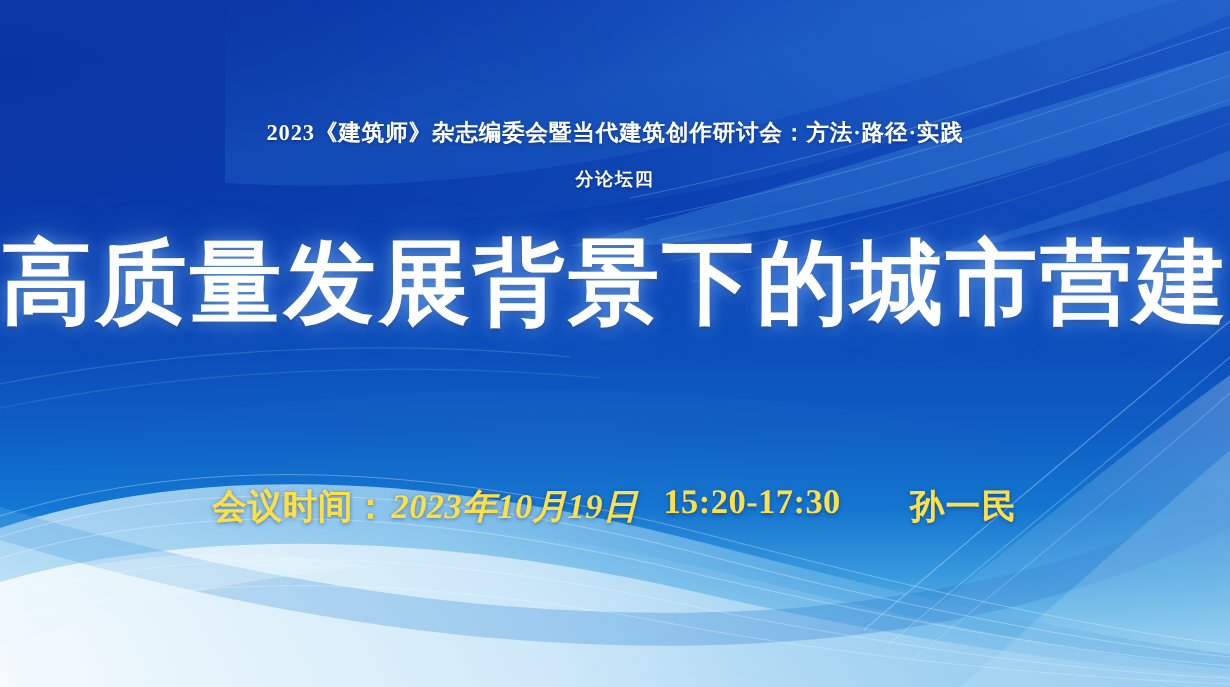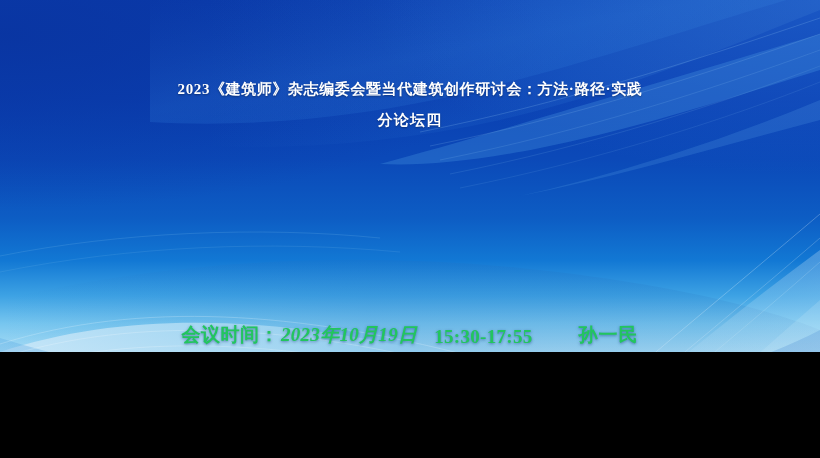--- a/index.html
+++ b/index.html
@@ -3,21 +3,21 @@
 <meta charset="utf-8">
 <style>
   html, body {
     margin: 0;
     padding: 0;
     background: #000;
   }
   #poster {
     position: relative;
     width: 820px;
-    height: 352px;
+    height: 458px;
     overflow: hidden;
     font-family: "Liberation Serif", "DejaVu Serif", serif;
     background: #0a3faf;
   }
 
   
   .bg-base {
     position: absolute;
     inset: 0;
     background:
@@ -63,21 +63,21 @@
     font-weight: bold;
     letter-spacing: 0.6px;
     text-align: center;
     line-height: 1.2;
     white-space: nowrap;
     text-shadow: 0 1px 2px rgba(0,0,0,0.35);
   }
   .eyebrow-sub {
     margin-top: 13px;
     color: #ffffff;
-    font-size: 15px;
+    font-size: 12px;
     font-weight: bold;
     letter-spacing: 1.2px;
     text-align: center;
     text-shadow: 0 1px 2px rgba(0,0,0,0.35);
   }
   .main-title {
     margin-top: 28px;
     color: #ffffff;
     font-size: 61px;
     font-weight: bold;
@@ -89,23 +89,23 @@
       0 0 26px rgba(120,180,255,0.35),
       0 2px 3px rgba(0,30,90,0.45);
   }
   .meta-row {
     position: absolute;
     top: 322px;
     left: 0;
     right: 0;
     display: flex;
     justify-content: center;
-    align-items: flex-end;
-    color: #22c55e;
-    font-size: 19px;
+    align-items: flex-start;
+    color: #fde047;
+    font-size: 23px;
     font-weight: bold;
     white-space: nowrap;
     text-shadow: 0 1px 3px rgba(0,40,110,0.5);
   }
   .meta-label { letter-spacing: 0.5px; }
   .meta-date  { margin-left: 2px; letter-spacing: 0.3px; font-style: italic; }
   .meta-time  { margin-left: 17px; letter-spacing: 0.3px; }
   .meta-gap   { width: 44px; display: inline-block; }
   .meta-speaker-label { letter-spacing: 0.5px; }
   .meta-speaker-name  { margin-left: 2px; letter-spacing: 1px; }
@@ -208,23 +208,24 @@
 
     <path d="M0,392 C80,366 170,364 250,378 C160,384 70,406 0,432 Z" fill="#e8f5fd" opacity="0.35"></path>
   </svg>
 
   <div class="content">
 
     <div class="eyebrow">2023《建筑师》杂志编委会暨当代建筑创作研讨会：方法·路径·实践</div>
 
     <div class="eyebrow-sub">分论坛四</div>
 
+    <div class="main-title">高质量发展背景下的城市营建</div>
 
     <div class="meta-row">
       <span class="meta-label">会议时间：</span>
       <span class="meta-date">2023年10月19日</span>
-      <span class="meta-time">15:30-17:55</span>
+      <span class="meta-time">15:20-17:30</span>
       <span class="meta-gap"></span>
       <span class="meta-speaker-name">孙一民</span>
     </div>
 
   </div>
 </div>
 
 </body></html>

